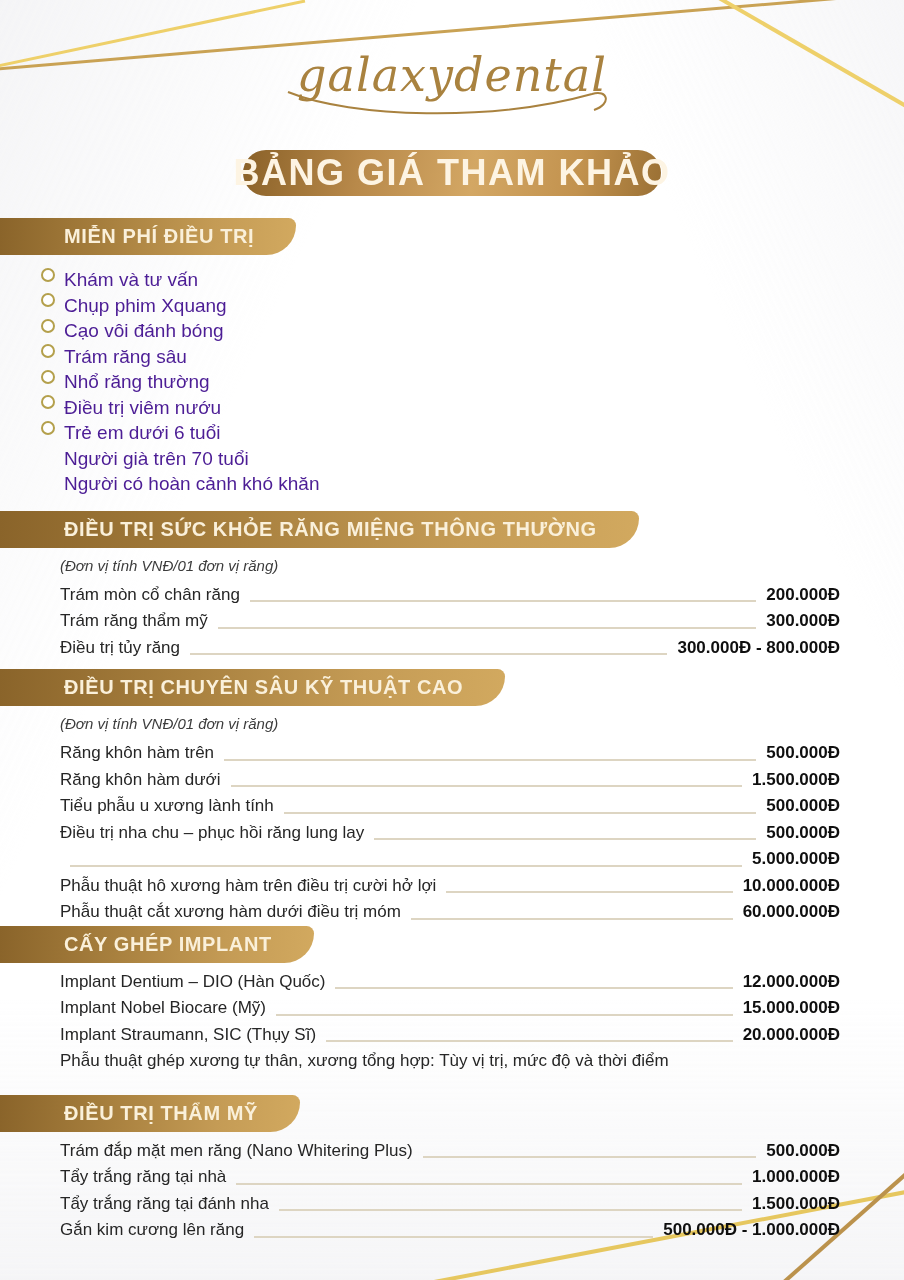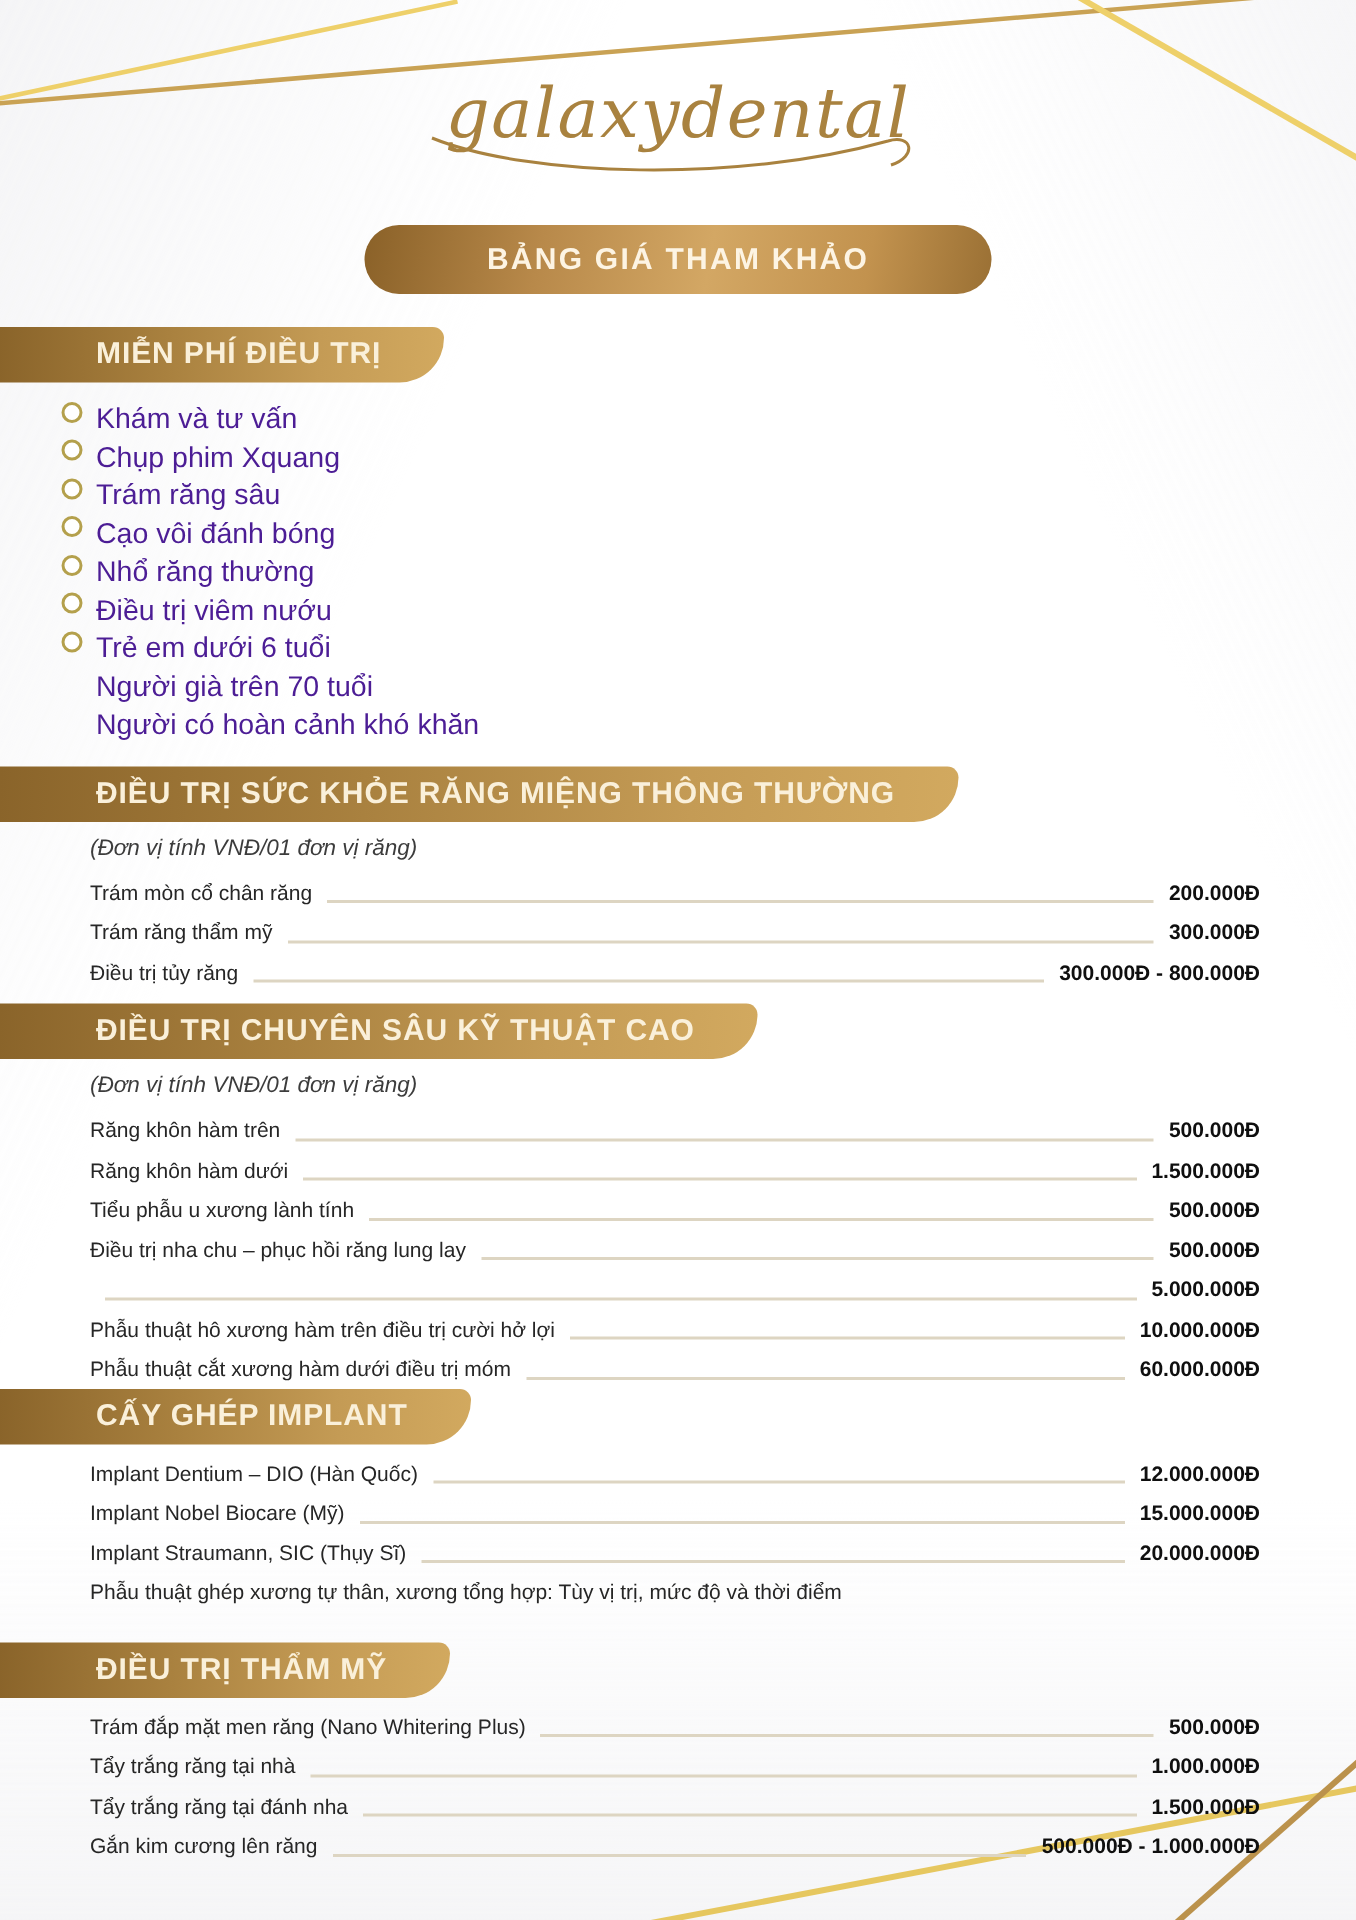--- a/index.html
+++ b/index.html
@@ -30,21 +30,21 @@
   }
   .logo-swoosh{position:absolute;left:50%;transform:translateX(-50%);top:88px;}
 
   .title-banner{
     width:418px;height:46px;margin:16px auto 0;
     border-radius:23px;
     background:linear-gradient(100deg,#8a6128 0%,#b8894a 28%,#d3a764 55%,#c2924e 80%,#9a7034 100%);
     display:flex;align-items:center;justify-content:center;
     position:relative;
   }
-  .title-text{color:#fdf4e3;font-size:20px;font-weight:700;letter-spacing:1.5px;white-space:nowrap;}
+  .title-text{color:#fdf4e3;font-size:36px;font-weight:700;letter-spacing:1.5px;white-space:nowrap;}
 
   
   .section{position:relative;}
   .sec-0{margin-top:22px;}
   .sec-1{margin-top:14px;}
   .sec-2{margin-top:8px;}
   .sec-3{margin-top:0px;}
   .sec-4{margin-top:20px;}
   .ribbon{
     display:inline-block;
@@ -54,21 +54,21 @@
     border-radius:0 10px 40px 0;
     white-space:nowrap;
   }
   .subtitle{
     font-style:italic;font-size:15px;color:#3c3c3c;
     margin:7px 0 0 60px;line-height:21px;
   }
   .rows{margin:6px 64px 0 60px;}
   .rows.bullets{margin-top:12px;}
 
-  .prow{display:flex;align-items:baseline;line-height:26.5px;font-size:14px;color:#262626;}
+  .prow{display:flex;align-items:baseline;line-height:26.5px;font-size:17px;color:#262626;}
   .prow .lbl{white-space:nowrap;}
   .prow .lbl.wrap{white-space:normal;}
   .prow .leader{flex:1 1 auto;border-bottom:2px solid #ddd5c2;margin:0 10px;align-self:flex-end;transform:translateY(-6px);}
   .prow .price{font-weight:700;color:#0f0f0f;white-space:nowrap;}
 
   .brow{display:flex;align-items:center;line-height:25.5px;font-size:19px;color:#4c1d95;margin-left:-19px;}
   .brow .dot{
     width:10px;height:10px;border:2.5px solid #b4a04c;border-radius:50%;
     margin-right:9px;flex:0 0 auto;transform:translateY(-5px);background:#fff;
   }
@@ -103,25 +103,25 @@
           <div class="brow">
             <span class="dot"></span>
             <span class="lbl">Khám và tư vấn</span>
           </div>
           <div class="brow">
             <span class="dot"></span>
             <span class="lbl">Chụp phim Xquang</span>
           </div>
           <div class="brow">
             <span class="dot"></span>
+            <span class="lbl">Cạo vôi đánh bóng</span>
+          </div>
+          <div class="brow">
+            <span class="dot"></span>
             <span class="lbl">Trám răng sâu</span>
-          </div>
-          <div class="brow">
-            <span class="dot"></span>
-            <span class="lbl">Cạo vôi đánh bóng</span>
           </div>
           <div class="brow">
             <span class="dot"></span>
             <span class="lbl">Nhổ răng thường</span>
           </div>
           <div class="brow">
             <span class="dot"></span>
             <span class="lbl">Điều trị viêm nướu</span>
           </div>
           <div class="brow">

